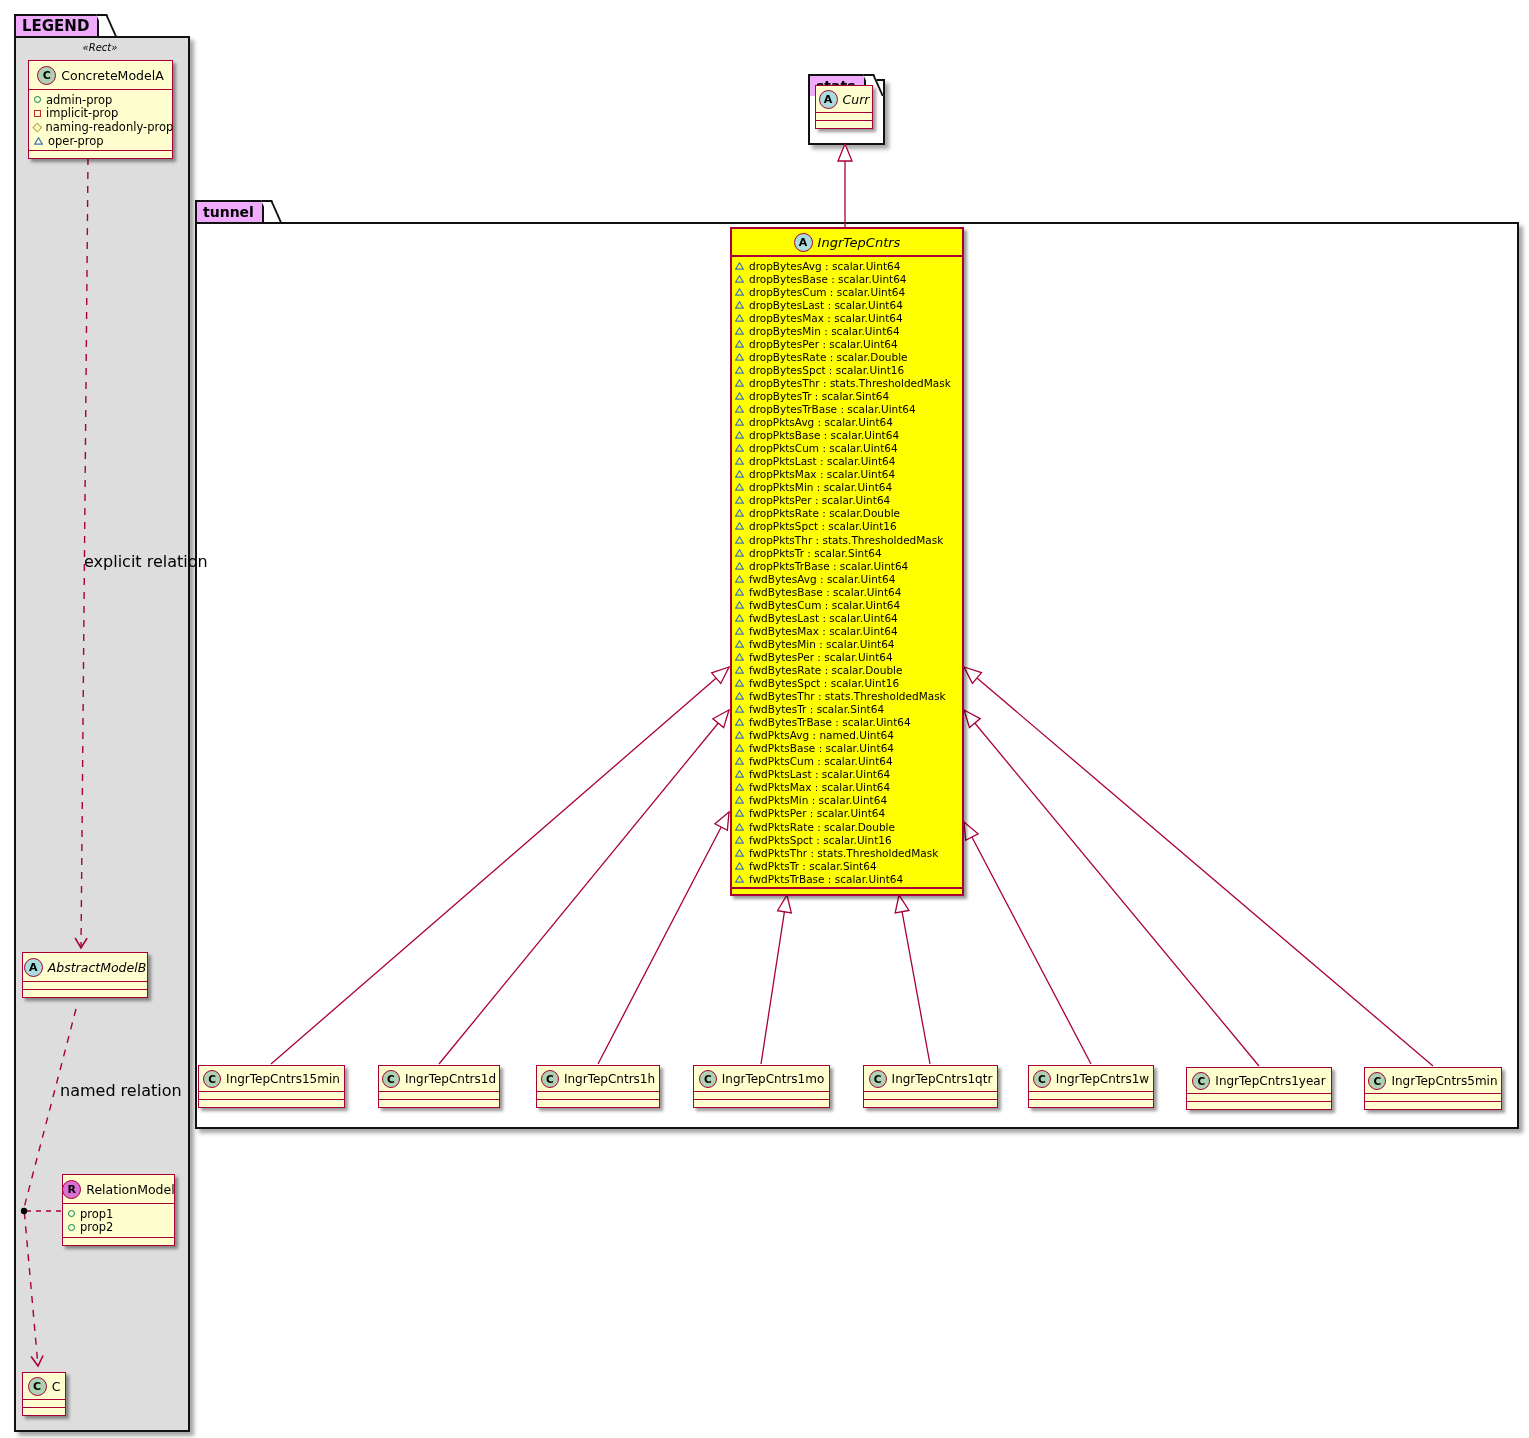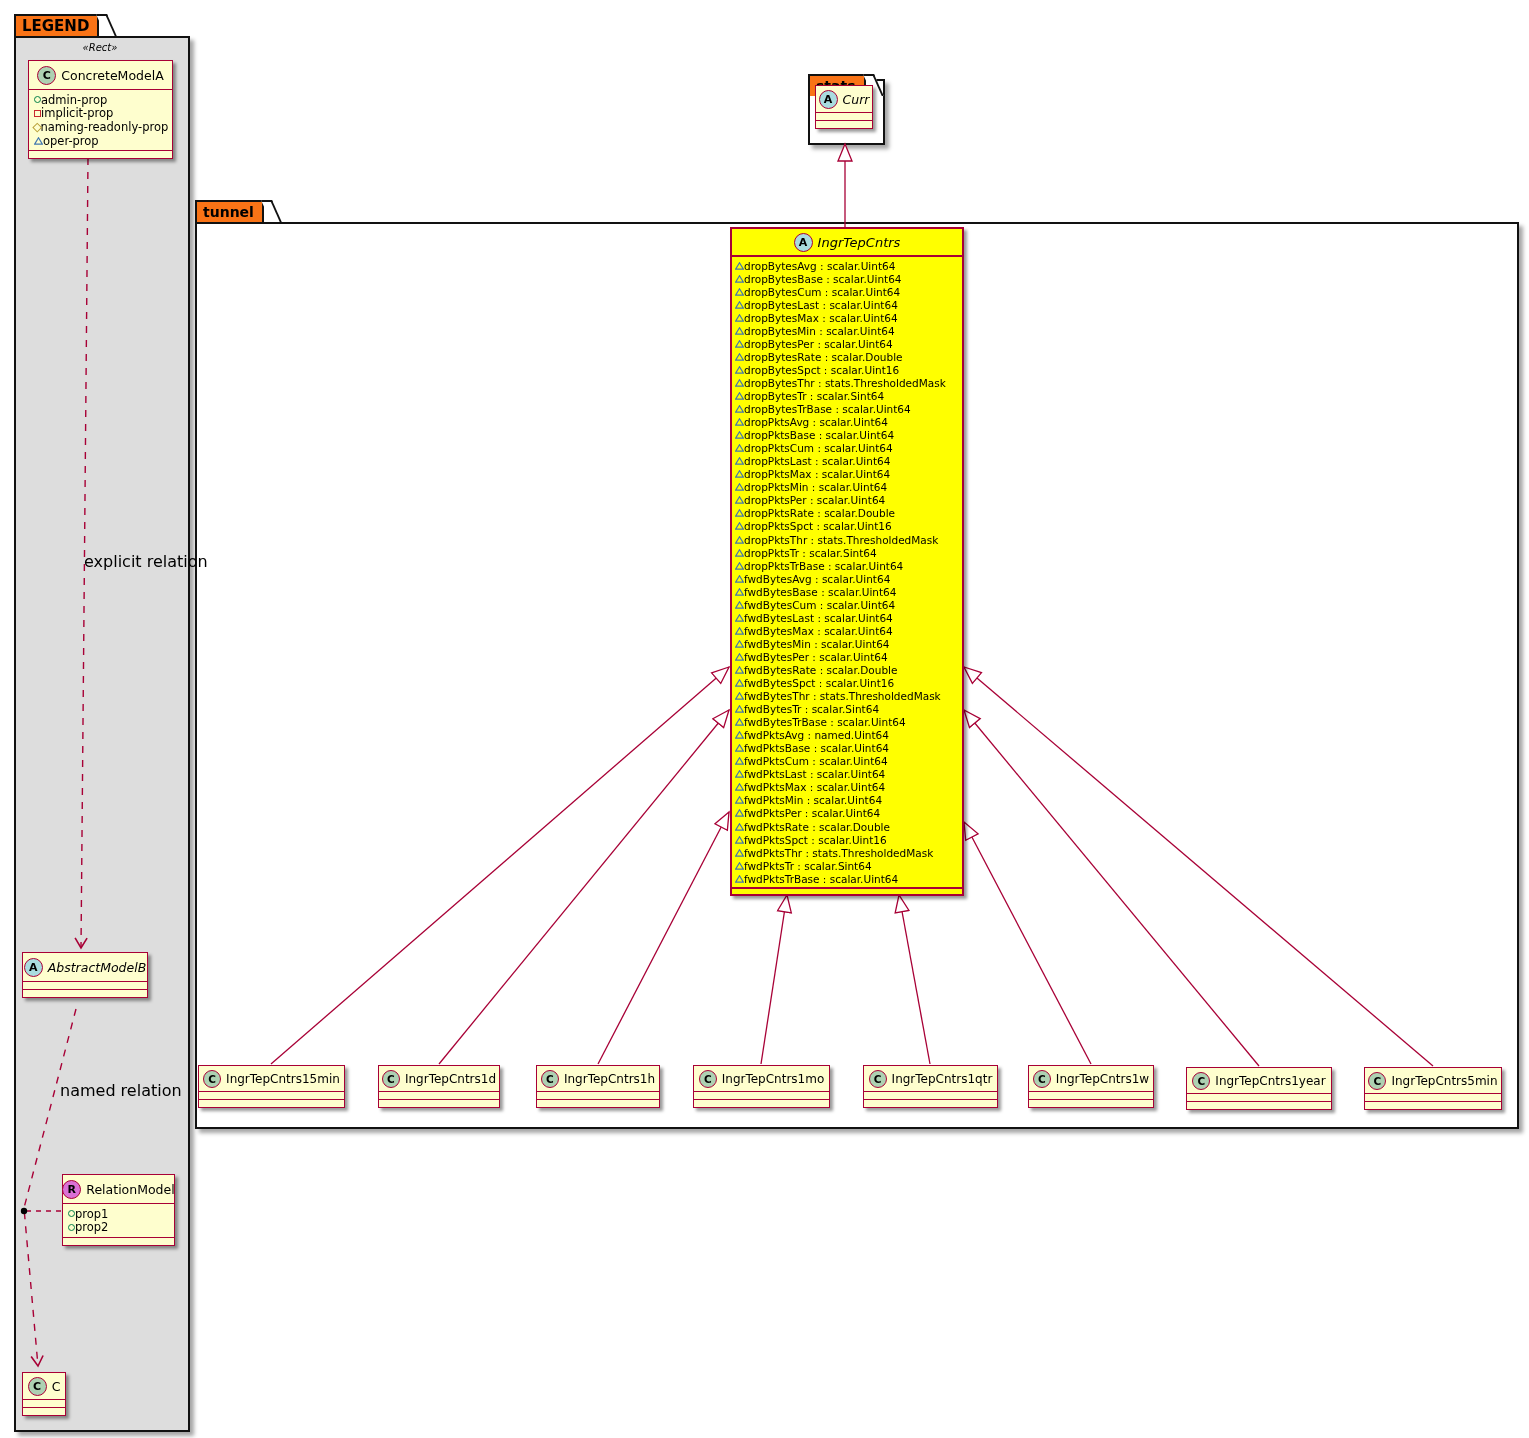--- a/index.html
+++ b/index.html
@@ -11,21 +11,21 @@
   }
   
   .pkg-body {
     position:absolute; z-index:1;
     background:#ffffff; border:2px solid #111;
     box-shadow:4px 4px 4px rgba(0,0,0,0.35);
   }
   .pkg-body.legend { background:#DDDDDD; }
   .pkg-tab {
     position:absolute; z-index:3;
-    background:#f97316; border:2px solid #111; border-bottom:none;
+    background:#f0abfc; border:2px solid #111; border-bottom:none;
     font-weight:bold; font-size:14px; line-height:18px;
     padding:1px 8px 1px 6px; white-space:nowrap;
   }
   .pkg-tab::after {
     content:""; position:absolute; top:-2px; right:-10px; width:9px; height:100%;
     background:#ffffff; border-right:2px solid #111; border-top:2px solid #111;
     transform:skewX(24deg); transform-origin:0 0;
   }
   
   .cls {
@@ -37,21 +37,21 @@
   .cls-title {
     display:flex; align-items:center; justify-content:center;
     gap:5px; padding:5px 6px 4px 6px; font-size:12.5px; white-space:nowrap;
   }
   .cls.abstract .cls-name { font-style:italic; }
   .cls-sep { border-top:1.5px solid #A80036; height:7px; }
   .cls-attrs {
     border-top:1.5px solid #A80036; padding:3px 5px 3px 5px;
     font-size:11.5px;
   }
-  .attr-row { display:flex; align-items:center; height:13.6px; white-space:nowrap; }
+  .attr-row { display:flex; align-items:center; gap:5px; height:13.6px; white-space:nowrap; }
   
   .spot {
     flex:0 0 auto; display:inline-flex; align-items:center; justify-content:center;
     width:17px; height:17px; border-radius:50%;
     border:1px solid #A80036; font-weight:bold; font-size:11px; line-height:1;
   }
   .spot-c { background:#ADD1B2; }
   .spot-a { background:#A9DCDF; }
   .spot-r { background:#DA70D6; }
   

